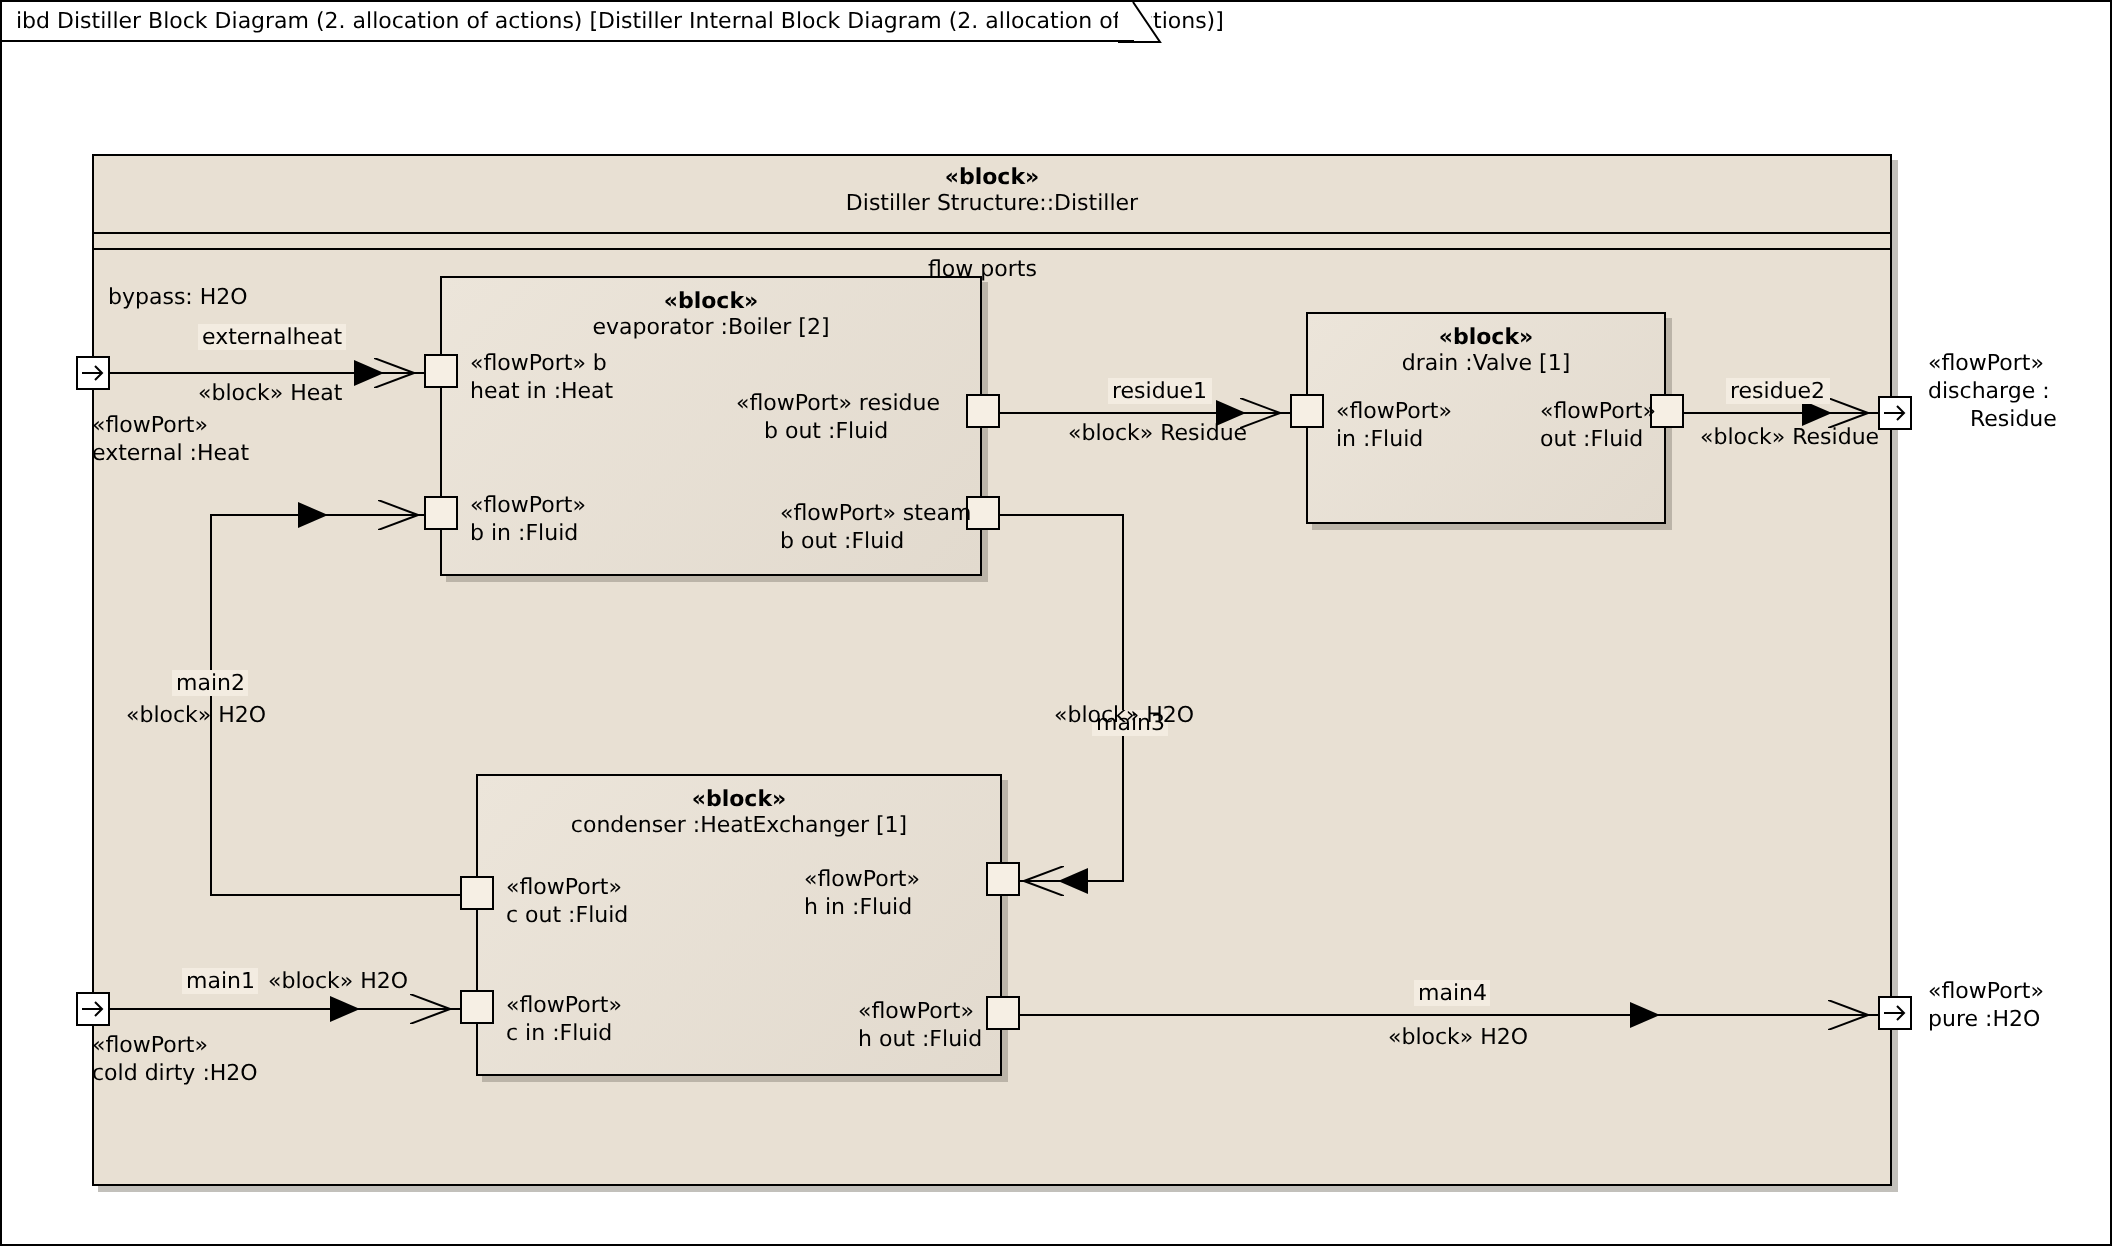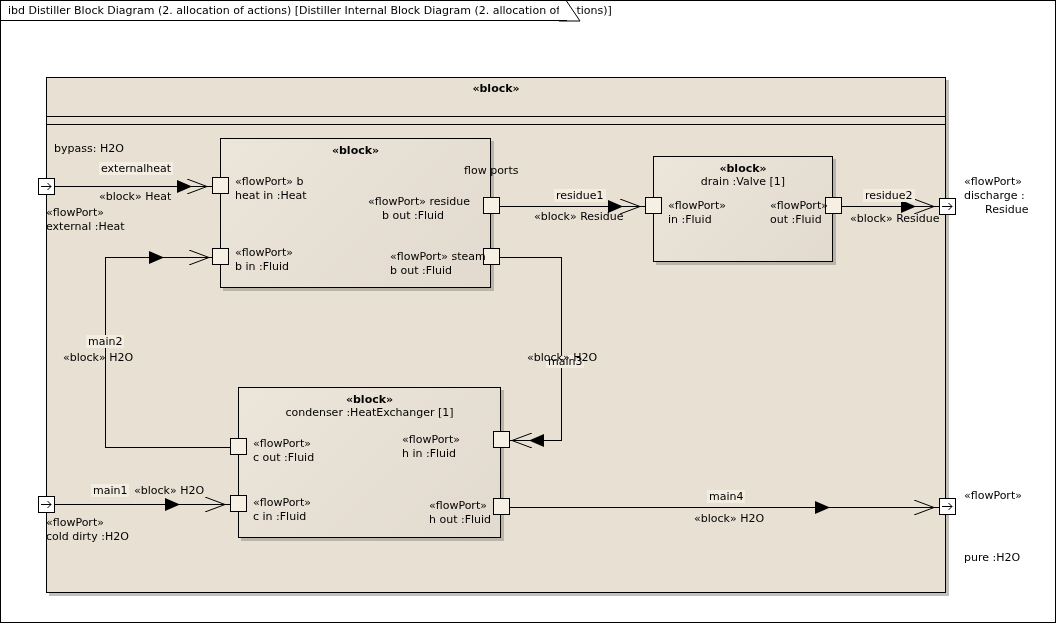--- a/index.html
+++ b/index.html
@@ -180,33 +180,35 @@
     <svg width="22" height="21" viewBox="0 0 22 21">
       <path d="M0 0 L14 0 L21 19 L0 19 Z" fill="#ffffff" stroke="none"></path>
       <path d="M7.5 0 L21 20 L0 20" fill="none" stroke="#000000" stroke-width="1"></path>
     </svg>
   </div>
 
 
   <div id="outer-block" class="abs">
     <div id="outer-header">
       <div class="stereo">«block»</div>
+      <div class="partname">Distiller Structure::Distiller</div>
     </div>
     <div id="outer-header-gap"></div>
   </div>
 
   <div class="lbl" style="left:53px; top:141px;">bypass: H2O</div>
 
   <div class="part-block" style="left:219px; top:137px; width:271px; height:150px;">
     <div class="part-title">
       <div class="stereo">«block»</div>
+      <div class="partname">evaporator :Boiler [2]</div>
     </div>
   </div>
 
-  <div class="lbl" style="left:463px; top:127px;margin-top:36px;">flow ports</div>
+  <div class="lbl" style="left:463px; top:127px;">flow ports</div>
 
   <div class="port" style="left:211px; top:176px;"></div>
   <div class="lbl" style="left:234px; top:174px;">«flowPort» b</div>
   <div class="lbl" style="left:234px; top:188px;">heat in :Heat</div>
 
   <div class="port" style="left:211px; top:247px;"></div>
   <div class="lbl" style="left:234px; top:245px;">«flowPort»</div>
   <div class="lbl" style="left:234px; top:259px;">b in :Fluid</div>
 
   <div class="port" style="left:482px; top:196px;"></div>
@@ -283,21 +285,21 @@
   <div class="lbl" style="left:963px; top:188px;">discharge :</div>
   <div class="lbl" style="left:963px; top:202px;margin-left:21px;">Residue</div>
 
   <div class="port-boundary" style="left:938px; top:497px;">
     <svg width="15" height="15" viewBox="0 0 15 15">
       <line x1="2" y1="7.5" x2="12" y2="7.5" stroke="#000" stroke-width="1"></line>
       <path d="M8.5 4 L12 7.5 L8.5 11" fill="none" stroke="#000" stroke-width="1"></path>
     </svg>
   </div>
   <div class="lbl" style="left:963px; top:488px;">«flowPort»</div>
-  <div class="lbl" style="left:963px; top:502px;margin-top:48px;">pure :H2O</div>
+  <div class="lbl" style="left:963px; top:502px;">pure :H2O</div>
 
   <div class="ln ln-h" style="left:53px; top:185px; width:158px;"></div>
   <div class="arrowhead" style="left:176px; top:179px;">
     <svg width="16" height="13" viewBox="0 0 16 13">
         <path d="M0 0 L15 6.5 L0 13 Z" fill="#000"></path>
       </svg>
   </div>
   <div class="feather" style="left:186px; top:178px;">
     <svg width="22" height="15" viewBox="0 0 22 15">
       <path d="M0 0 L20 7.5" fill="none" stroke="#000" stroke-width="1"></path>

